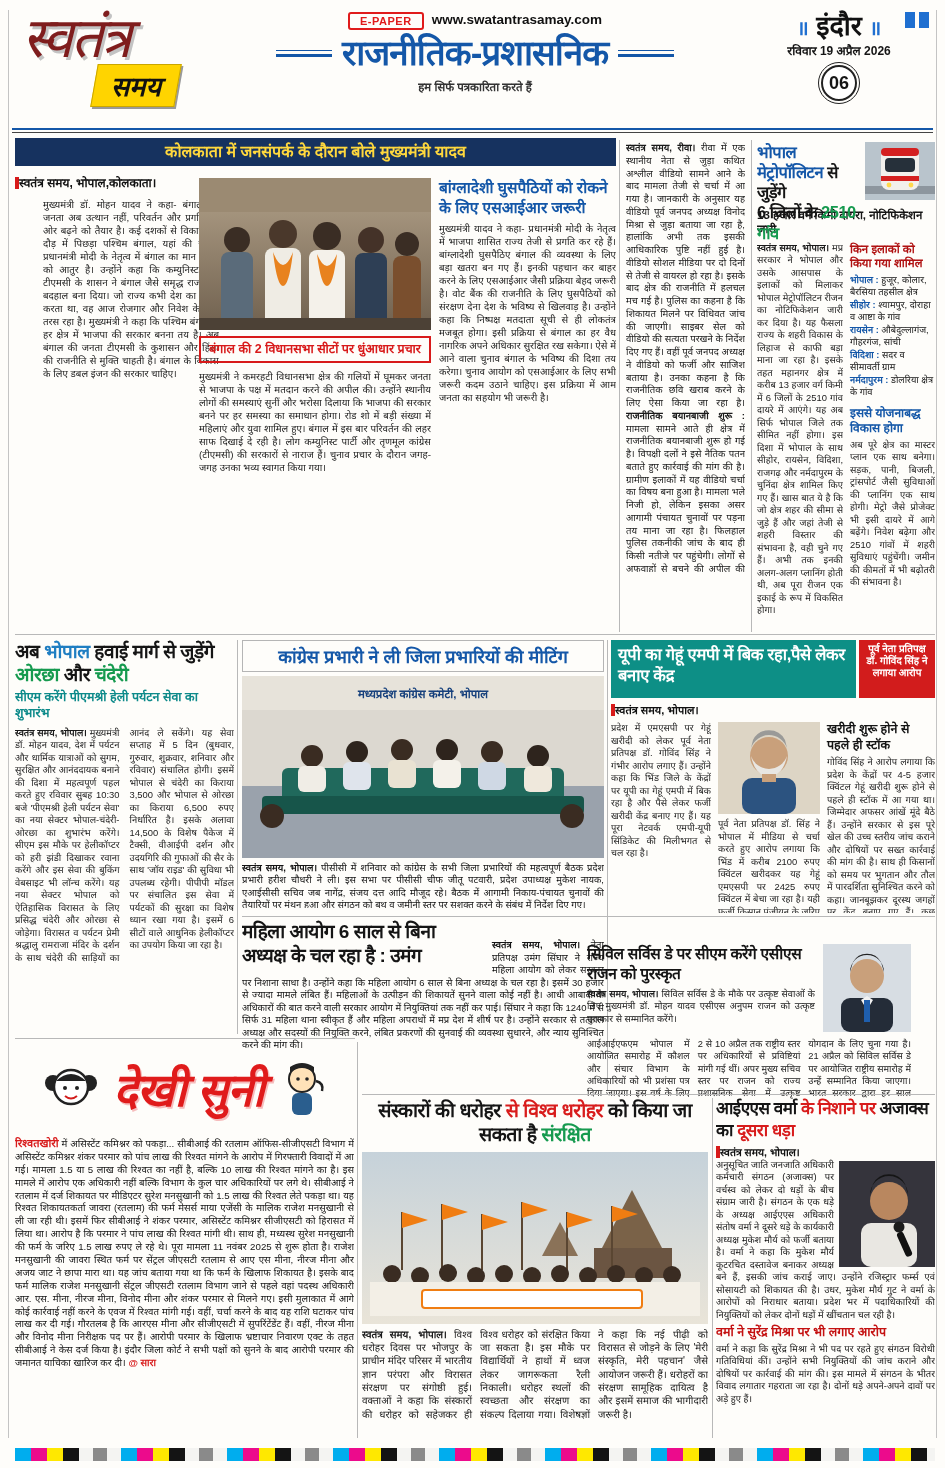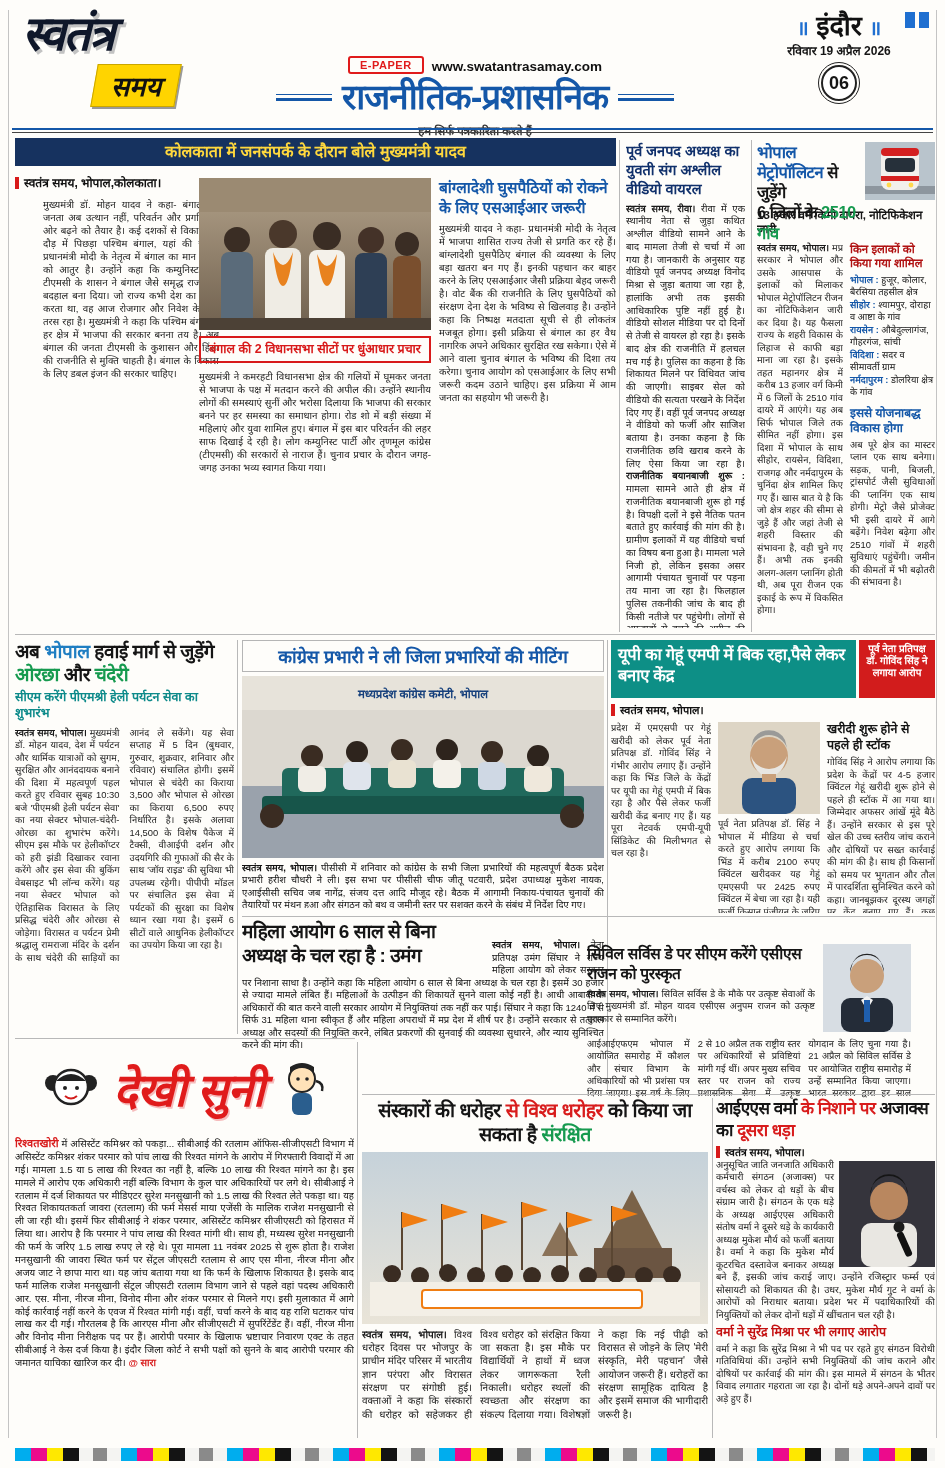--- a/index.html
+++ b/index.html
@@ -5,42 +5,42 @@
   * { margin:0; padding:0; box-sizing:border-box; }
   body { background:#888; font-family:"Liberation Sans","DejaVu Sans",sans-serif; }
   .page { position:relative; width:945px; height:1468px; background:#fefdfa; margin:0 auto; overflow:hidden; color:#151515; }
   .edge { position:absolute; width:1px; background:#c4c4c4; top:10px; height:1428px; }
   .vline { position:absolute; width:1px; background:#b8b8b8; }
   .hline { position:absolute; height:1px; background:#b8b8b8; }
 
   
   .mast { position:absolute; left:12px; top:8px; width:921px; height:118px; }
   .logo { position:absolute; left:10px; top:2px; width:200px; }
-  .logo-top { font-size:48px; font-weight:700; font-style:italic; letter-spacing:-2px; color:#0f172a; text-shadow:2.5px 2.5px 0 #c3c3c3; line-height:1; }
+  .logo-top { font-size:56px; font-weight:400; font-style:italic; letter-spacing:-2px; color:#7f1d1d; text-shadow:2.5px 2.5px 0 #c3c3c3; line-height:1; }
   .logo-box { position:absolute; left:72px; top:54px; background:#ffd400; border:1px solid #caa600; padding:2px 16px; transform:skewX(-10deg); box-shadow:2px 2px 0 #999; }
   .logo-box span { display:inline-block; transform:skewX(10deg); font-size:27px; font-weight:800; font-style:italic; color:#111; }
   .mast-center { position:absolute; left:228px; top:4px; width:470px; text-align:center; }
-  .epaper-row { display:flex; align-items:flex-end; justify-content:center; gap:8px;margin-top:44px; }
+  .epaper-row { display:flex; align-items:flex-start; justify-content:center; gap:8px; }
   .epaper-pill { border:2px solid #e01b1b; color:#e01b1b; font-size:11px; font-weight:800; padding:1px 10px; border-radius:3px; letter-spacing:.5px; }
   .site { font-size:13.5px; font-weight:800; color:#111; }
   .section-row { display:flex; align-items:center; justify-content:center; gap:10px; margin-top:4px; }
   .sec-line { width:56px; height:7px; border-top:1px solid #1457a8; border-bottom:3px solid #1457a8; }
   .section-title { font-size:35px; font-weight:800; color:#1457a8; letter-spacing:-1px; line-height:1.1; white-space:nowrap; }
   .tagline { margin-top:6px; font-size:11.5px; font-weight:700; color:#333; }
   .mast-right { position:absolute; right:4px; top:4px; width:180px; text-align:center; }
   .city-row { font-size:27px; font-weight:800; color:#111; line-height:1.05; }
   .dnd { color:#1f6fd0; font-size:20px; font-weight:800; }
   .date { font-size:12px; font-weight:700; margin-top:2px; }
   .pageno { width:36px; height:36px; margin:6px auto 0; border:2px solid #222; outline:1px solid #222; outline-offset:2px; border-radius:50%; font-size:18px; font-weight:800; display:flex; align-items:center; justify-content:center; background:#fff; }
   .bluesq { position:absolute; width:10px; height:16px; background:#1f6fd0; top:0; }
   .mast-rule1 { position:absolute; left:12px; top:128px; width:921px; height:2px; background:#1457a8; }
   .mast-rule2 { position:absolute; left:12px; top:132px; width:921px; height:1px; background:#444; }
 
   
-  .byline { display:flex; align-items:center; gap:5px; font-weight:800; font-size:12px; color:#111; }
+  .byline { display:flex; align-items:center; font-weight:800; font-size:12px; color:#111; }
   .rbar { width:4px; height:12px; background:#d81a1a; flex:none; }
   .btxt { font-size:9.8px; line-height:1.33; text-align:justify; color:#1b1b1b; overflow:hidden; }
   .blead { font-weight:800; }
   .c-red{color:#d81c1c}.c-green{color:#169a4f}.c-blue{color:#1f7ec2}.c-navy{color:#1457a8}
 
   
   .lead { position:absolute; left:15px; top:138px; width:601px; height:492px; overflow:hidden; }
   .kicker { height:28px; background:#16325f; color:#ffd83d; font-size:16px; font-weight:800; text-align:center; line-height:28px; white-space:nowrap; overflow:hidden; }
   .lead-h { margin-top:6px; font-weight:800; line-height:1.15; letter-spacing:-1px; }
   .lead-h .l1 { font-size:41px; white-space:nowrap; display:block; }
@@ -221,21 +221,20 @@
         <div class="lead-side-h">बांग्लादेशी घुसपैठियों को रोकने के लिए एसआईआर जरूरी</div>
         <div class="btxt" style="height:262px">मुख्यमंत्री यादव ने कहा- प्रधानमंत्री मोदी के नेतृत्व में भाजपा शासित राज्य तेजी से प्रगति कर रहे हैं। बांग्लादेशी घुसपैठिए बंगाल की व्यवस्था के लिए बड़ा खतरा बन गए हैं। इनकी पहचान कर बाहर करने के लिए एसआईआर जैसी प्रक्रिया बेहद जरूरी है। वोट बैंक की राजनीति के लिए घुसपैठियों को संरक्षण देना देश के भविष्य से खिलवाड़ है। उन्होंने कहा कि निष्पक्ष मतदाता सूची से ही लोकतंत्र मजबूत होगा। इसी प्रक्रिया से बंगाल का हर वैध नागरिक अपने अधिकार सुरक्षित रख सकेगा। ऐसे में आने वाला चुनाव बंगाल के भविष्य की दिशा तय करेगा। चुनाव आयोग को एसआईआर के लिए सभी जरूरी कदम उठाने चाहिए। इस प्रक्रिया में आम जनता का सहयोग भी जरूरी है।</div>
       </div>
     </div>
   </div>
 
   <div class="vline" style="left:619px;top:140px;height:492px"></div>
   <div class="vline" style="left:751px;top:140px;height:492px"></div>
 
   <div class="viral">
-    <div class="viral-h">पूर्व जनपद अध्यक्ष का युवती संग अश्लील वीडियो वायरल</div>
     <div class="btxt" style="font-size:9.6px;height:430px">
       <span class="blead">स्वतंत्र समय, रीवा।</span><span> रीवा में एक स्थानीय नेता से जुड़ा कथित अश्लील वीडियो सामने आने के बाद मामला तेजी से चर्चा में आ गया है। जानकारी के अनुसार यह वीडियो पूर्व जनपद अध्यक्ष विनोद मिश्रा से जुड़ा बताया जा रहा है, हालांकि अभी तक इसकी आधिकारिक पुष्टि नहीं हुई है। वीडियो सोशल मीडिया पर दो दिनों से तेजी से वायरल हो रहा है। इसके बाद क्षेत्र की राजनीति में हलचल मच गई है। पुलिस का कहना है कि शिकायत मिलने पर विधिवत जांच की जाएगी। साइबर सेल को वीडियो की सत्यता परखने के निर्देश दिए गए हैं। वहीं पूर्व जनपद अध्यक्ष ने वीडियो को फर्जी और साजिश बताया है। उनका कहना है कि राजनीतिक छवि खराब करने के लिए ऐसा किया जा रहा है।</span>
       <span class="blead">राजनीतिक बयानबाजी शुरू :</span><span> मामला सामने आते ही क्षेत्र में राजनीतिक बयानबाजी शुरू हो गई है। विपक्षी दलों ने इसे नैतिक पतन बताते हुए कार्रवाई की मांग की है। ग्रामीण इलाकों में यह वीडियो चर्चा का विषय बना हुआ है। मामला भले निजी हो, लेकिन इसका असर आगामी पंचायत चुनावों पर पड़ना तय माना जा रहा है। फिलहाल पुलिस तकनीकी जांच के बाद ही किसी नतीजे पर पहुंचेगी। लोगों से अफवाहों से बचने की अपील की गई है।</span>
     </div>
   </div>
 
   <div class="metro">
     <div class="metro-toprow">
       <div class="metro-h">
         <span class="c-navy">भोपाल मेट्रोपॉलिटन</span><span> से जुड़ेंगे</span><br>

